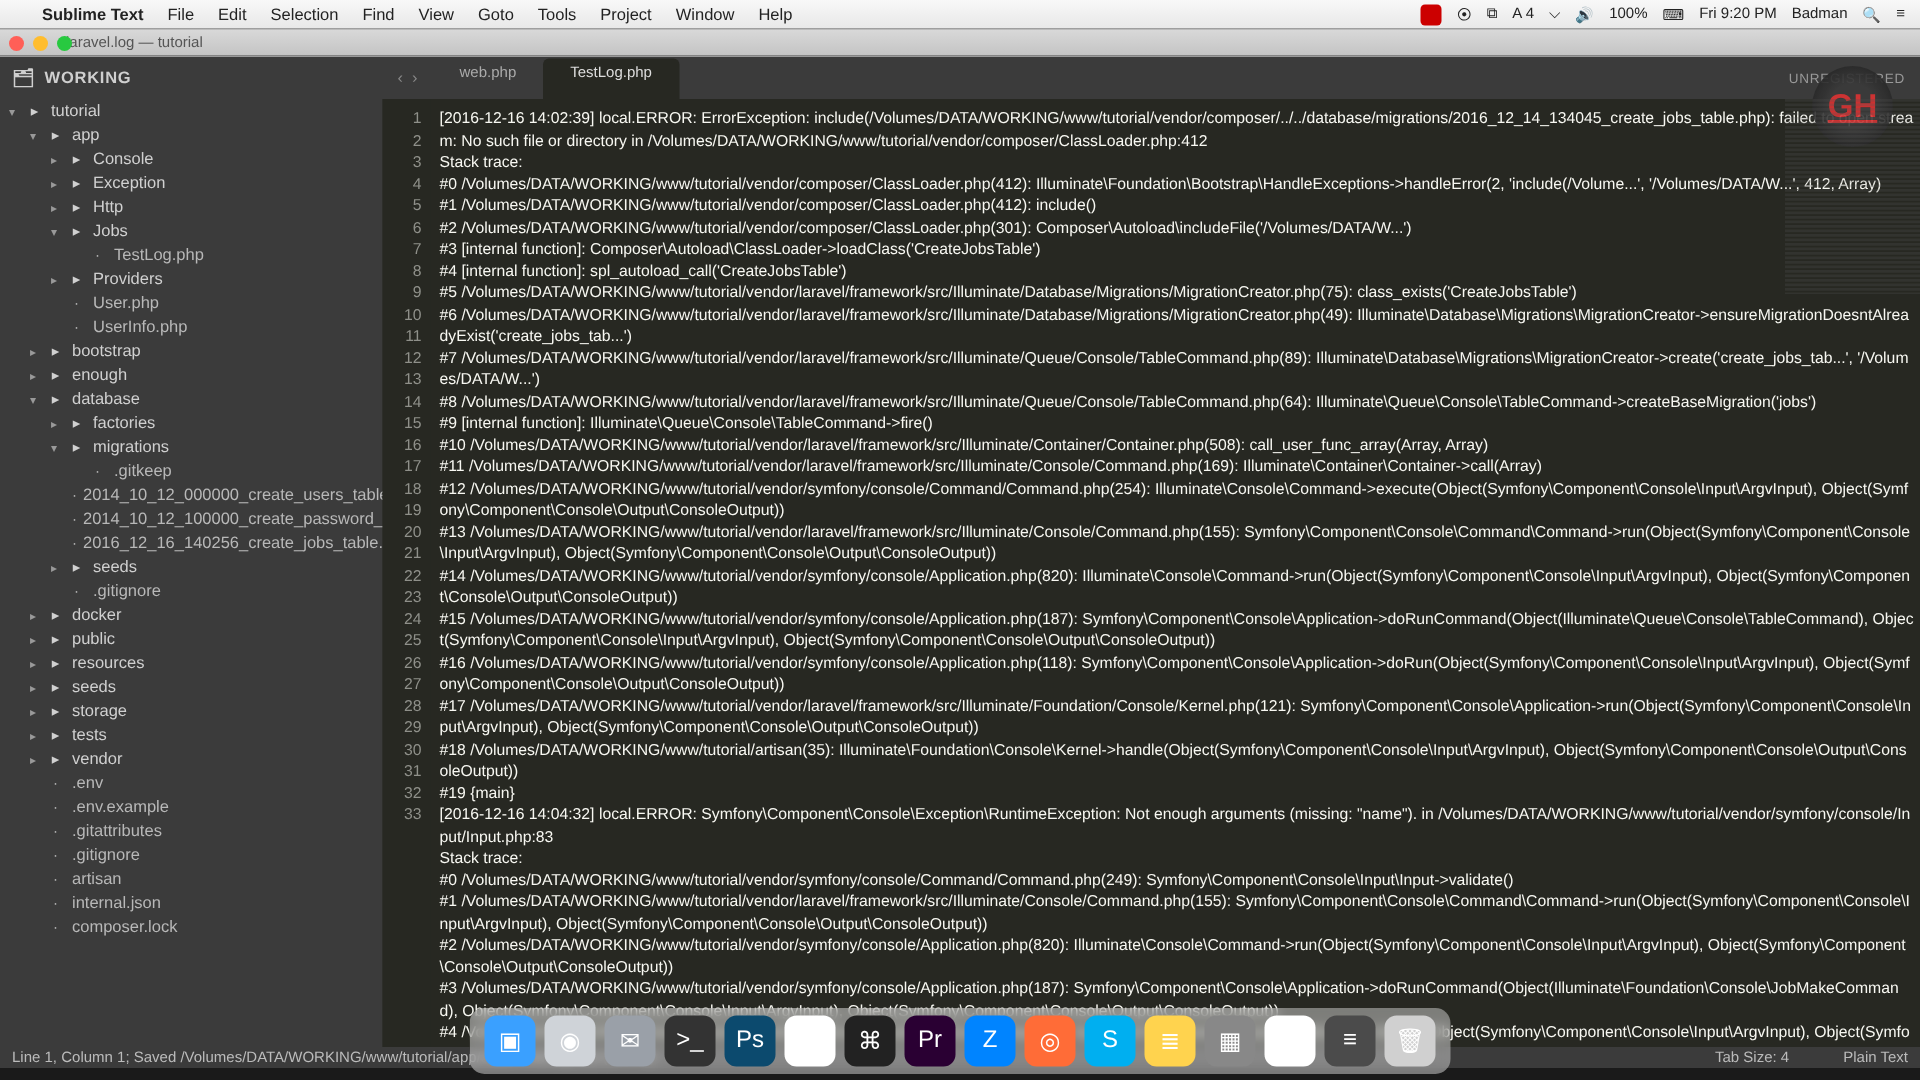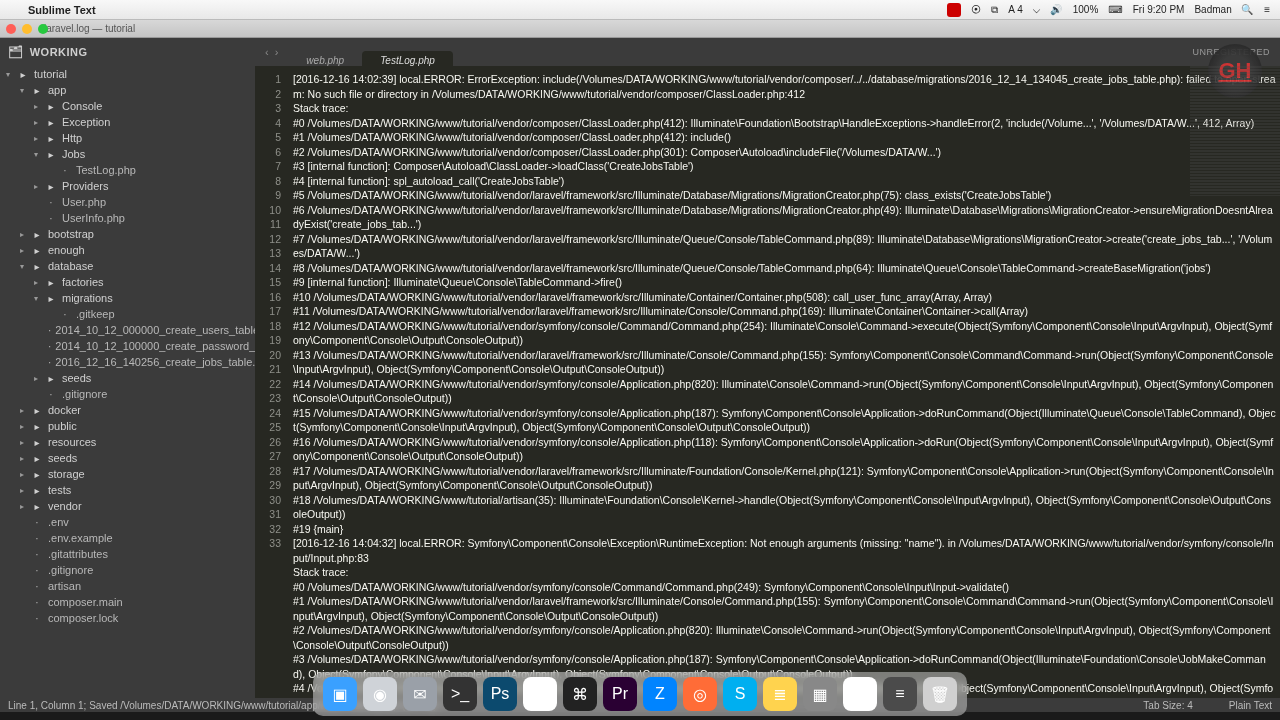--- a/index.html
+++ b/index.html
@@ -20,21 +20,21 @@
 .titlebar .dot { width:10px; height:10px; border-radius:50%; }
 .titlebar .red{background:#ff5f57}.titlebar .yellow{background:#ffbd2e}.titlebar .green{background:#28c940}
 
 
 .sublime { display:flex; height:632px; background:#272822; color:#ddd; }
 .topstrip { height:28px; background:#3b3b3b; color:#bbb; display:flex; align-items:center; font-size:11px; }
 .explorer-header { width:255px; display:flex; align-items:center; padding:0 8px; font-weight:600; color:#cfcfcf; letter-spacing:.5px; }
 .explorer-header .icon { margin-right:6px; font-size:12px; }
 .navarrows { display:flex; gap:6px; color:#888; padding:0 10px; }
 .tabs { display:flex; align-items:flex-end; height:100%; }
-.tab { padding:4px 18px 0; font-size:10px; color:#aaa; cursor:pointer;font-style:italic; }
+.tab { padding:4px 18px 12px; font-size:10px; color:#aaa; cursor:pointer; }
 .tab.active { background:#272822; color:#ddd; border-top-left-radius:4px; border-top-right-radius:4px; }
 .unreg { margin-left:auto; padding:0 10px; font-size:9px; color:#999; letter-spacing:.5px; }
 
 
 .sidebar { width:255px; background:#3b3b3b; font-size:11px; color:#c8c8c8; overflow:hidden; }
 .sidebar .folders-lbl { padding:4px 8px; font-size:10px; color:#888; letter-spacing:.5px; }
 .tree { padding-bottom:6px; }
 .tree .row { display:flex; align-items:center; height:16px; padding-left:6px; cursor:pointer; }
 .tree .arrow { width:10px; font-size:8px; color:#999; }
 .tree .ficon { width:14px; text-align:center; margin-right:4px; font-size:10px; }
@@ -58,20 +58,32 @@
 
 .dock { position:absolute; bottom:4px; left:50%; transform:translateX(-50%); height:44px; background:rgba(230,230,230,.45); border-radius:10px; display:flex; align-items:center; padding:0 10px; gap:6px; backdrop-filter:blur(4px); }
 .dockicon { width:34px; height:34px; border-radius:8px; display:flex; align-items:center; justify-content:center; font-size:16px; color:#fff; }
 </style>
 </head>
 <body>
 
 <div class="menubar">
   <div class="apple"></div>
   <div class="appname">Sublime Text</div>
+  <div id="menu-items" style="display: flex;">
+      <span class="menuitem">File</span>
+      <span class="menuitem">Edit</span>
+      <span class="menuitem">Selection</span>
+      <span class="menuitem">Find</span>
+      <span class="menuitem">View</span>
+      <span class="menuitem">Goto</span>
+      <span class="menuitem">Tools</span>
+      <span class="menuitem">Project</span>
+      <span class="menuitem">Window</span>
+      <span class="menuitem">Help</span>
+    </div>
   <div class="right">
     <span class="ricon" style="background:#c00;border-radius:3px"></span>
     <span>⦿</span>
     <span>⧉</span>
     <span>A 4</span>
     <span>⌵</span>
     <span>🔊</span>
     <span>100%</span>
     <span>⌨</span>
     <span>Fri 9:20 PM</span>
@@ -270,21 +282,21 @@
           <span>.gitignore</span>
         </div>
         <div class="row file" style="padding-left: 20px;">
           <span class="arrow"></span>
           <span class="ficon">·</span>
           <span>artisan</span>
         </div>
         <div class="row file" style="padding-left: 20px;">
           <span class="arrow"></span>
           <span class="ficon">·</span>
-          <span>composer.main</span>
+          <span>internal.json</span>
         </div>
         <div class="row file" style="padding-left: 20px;">
           <span class="arrow"></span>
           <span class="ficon">·</span>
           <span>composer.lock</span>
         </div>
       </div>
   </div>
   <div class="editor">
     <div class="gutter" id="gutter">

